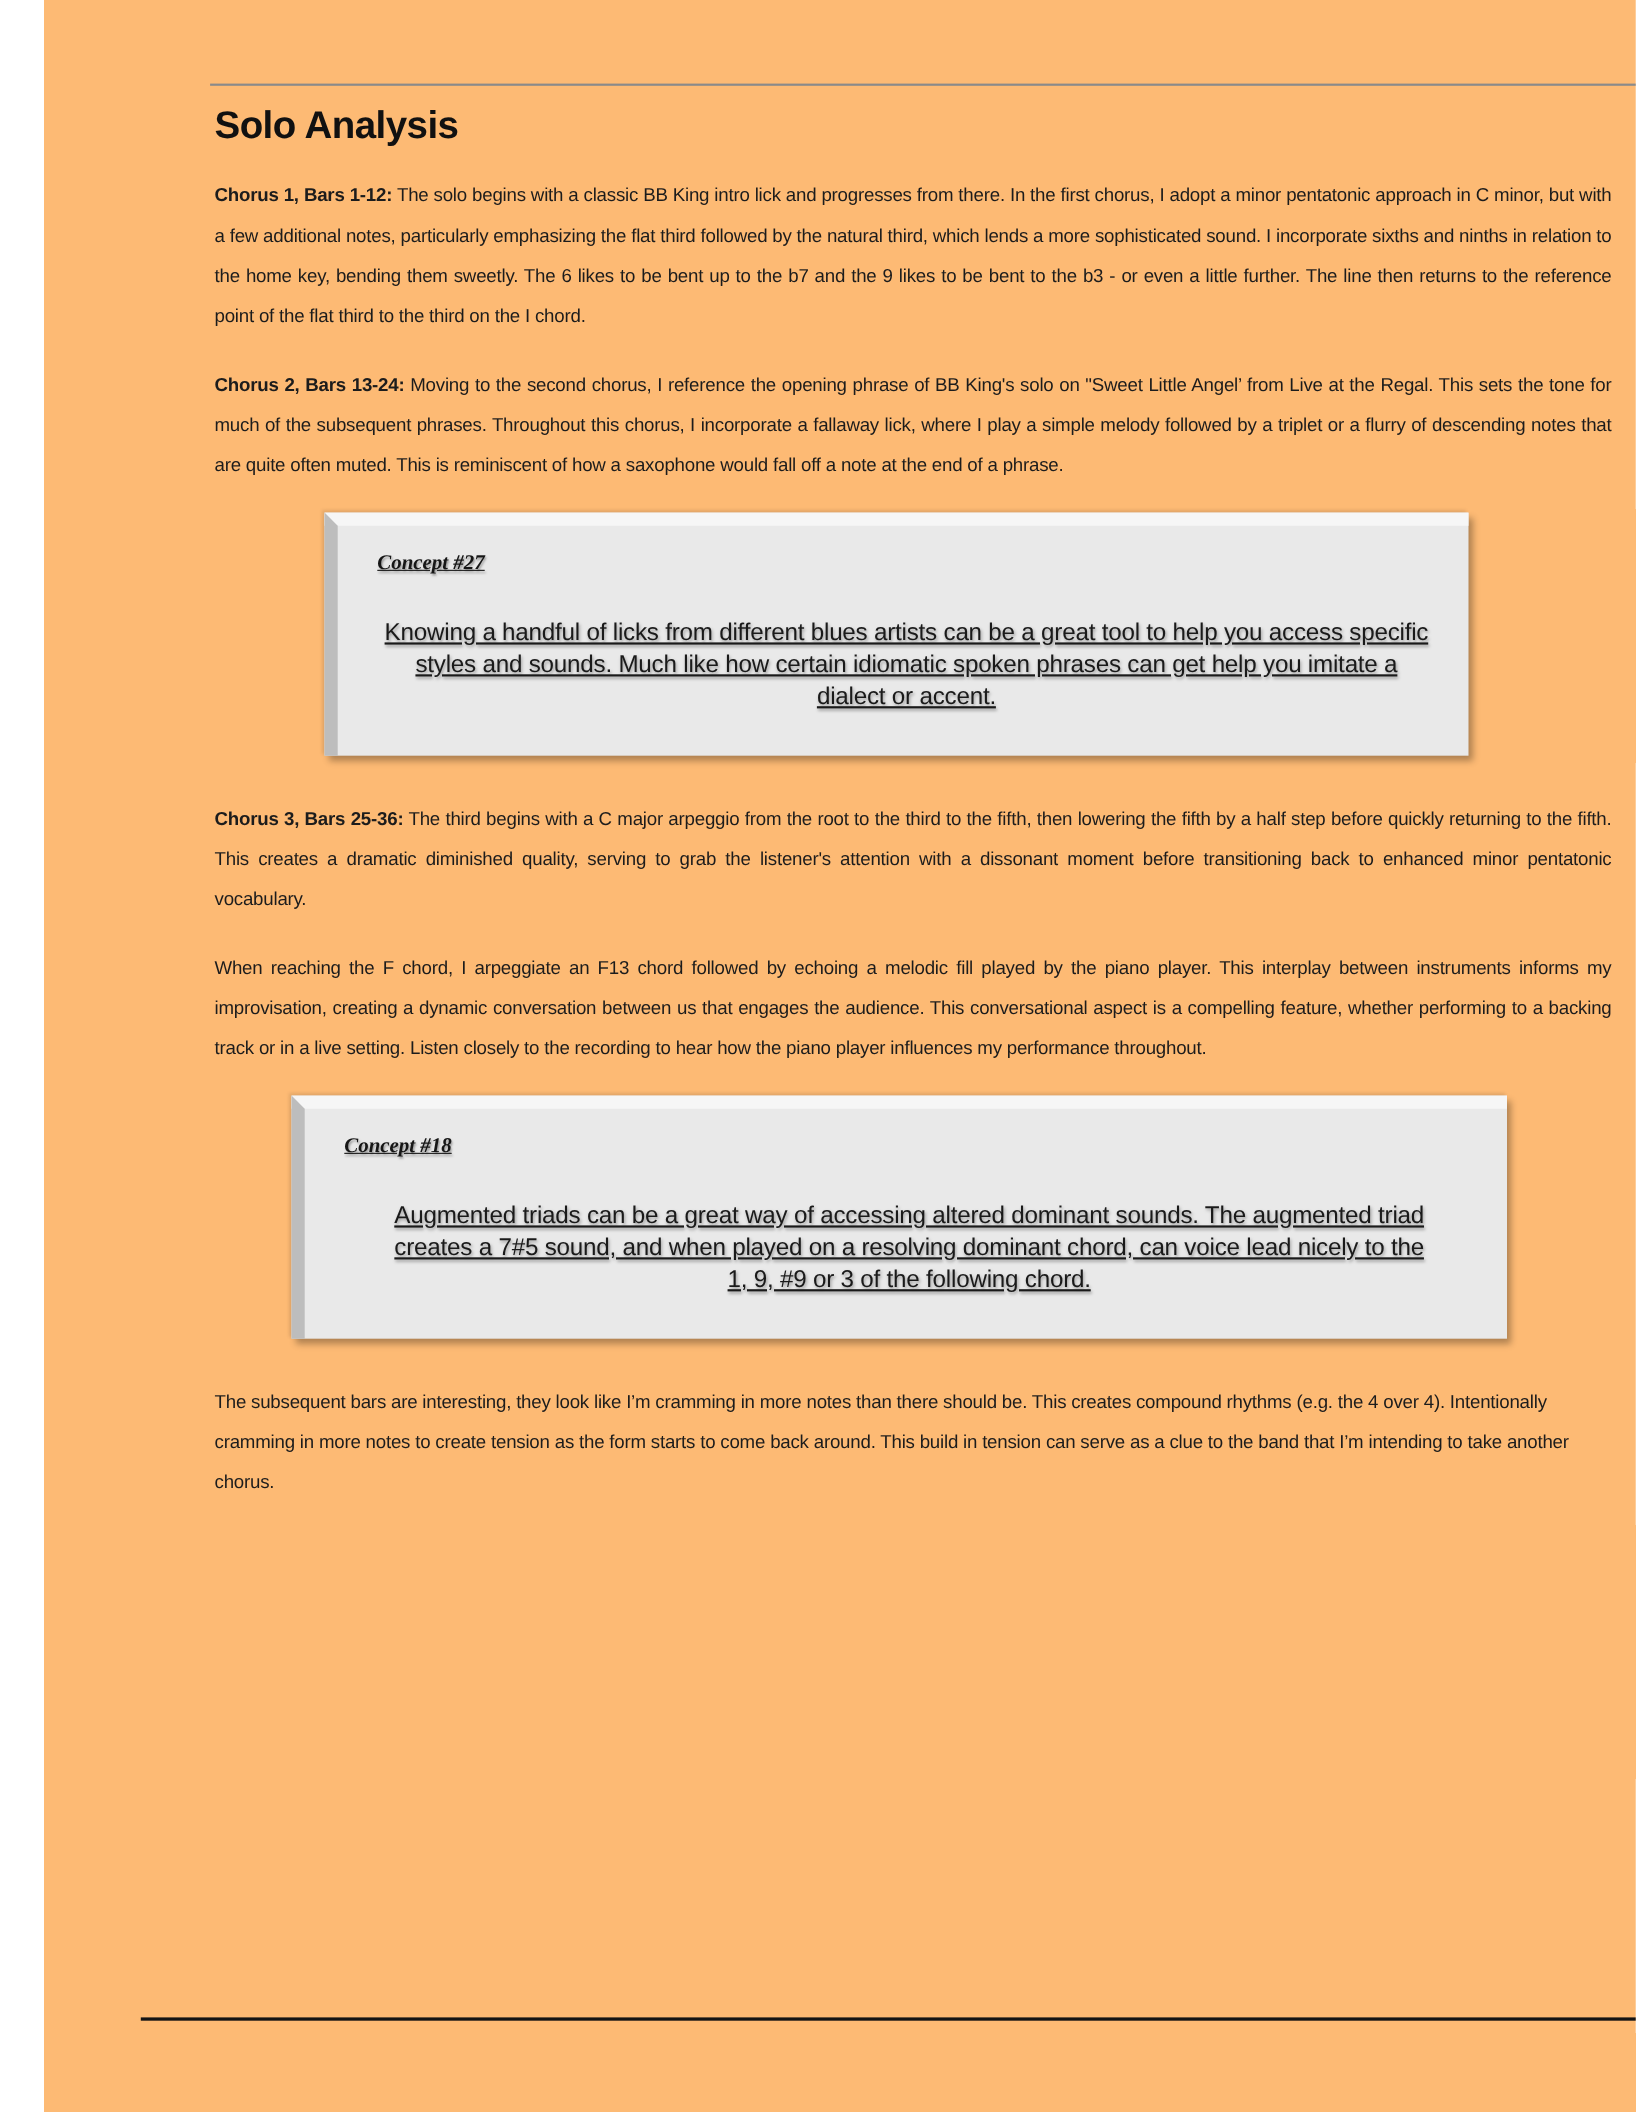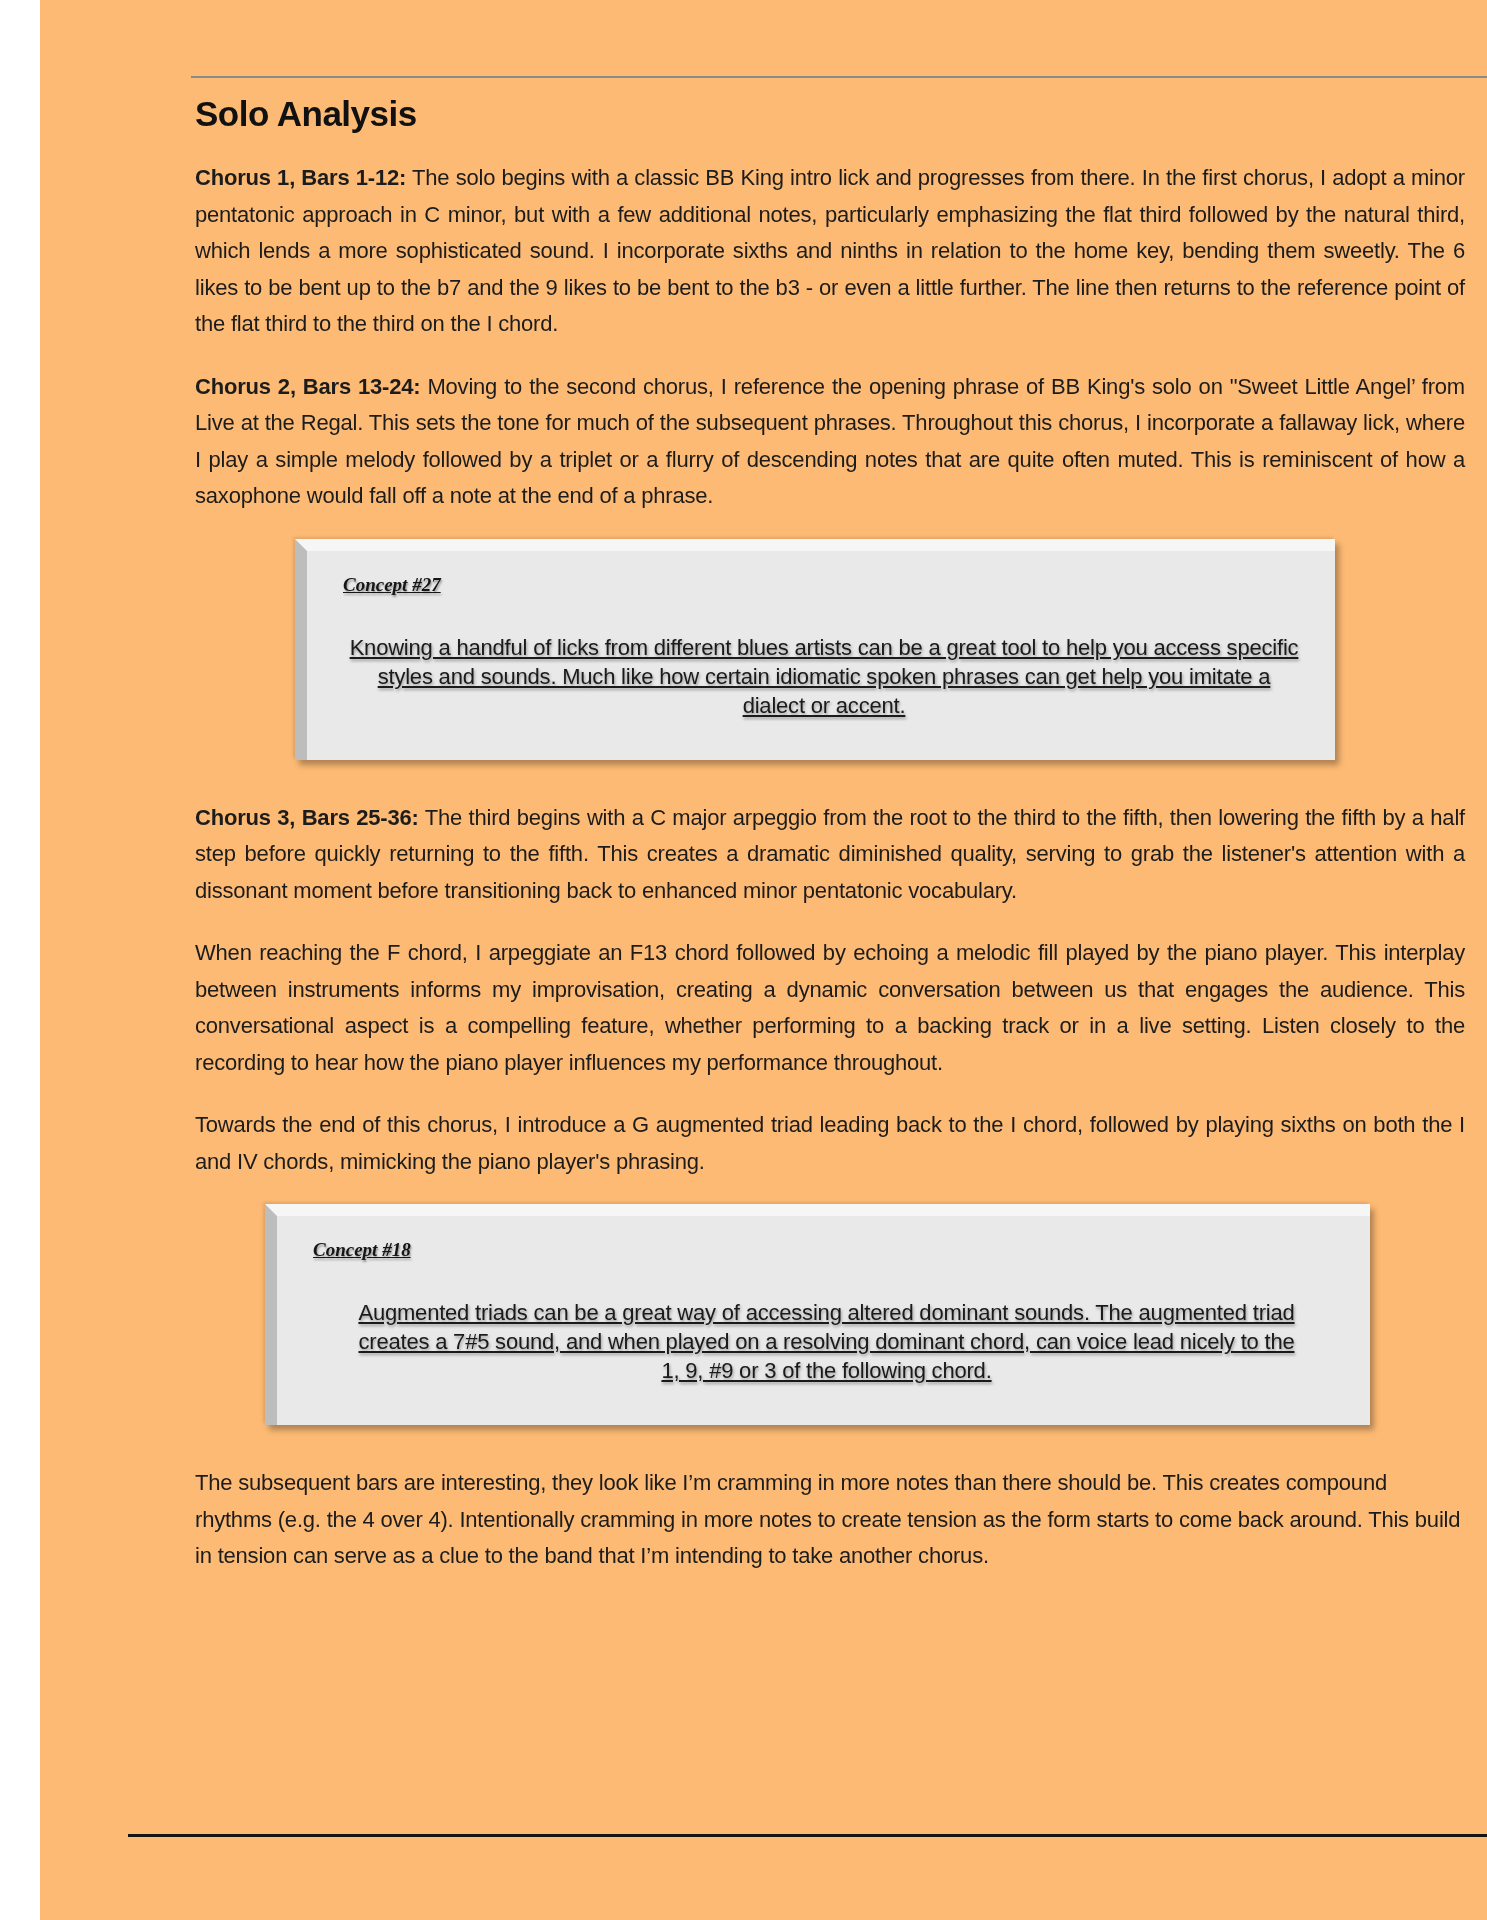--- a/index.html
+++ b/index.html
@@ -25,21 +25,21 @@
     width: 1270px;
   }
   .doc-title {
     margin: 94px 0 0 0;
     font-size: 35px;
     font-weight: 700;
     letter-spacing: -0.5px;
     color: #111111;
   }
   .body-text {
-    font-size: 22px;
+    font-size: 17px;
     line-height: 36.5px;
     letter-spacing: -0.2px;
     margin: 26px 0 0 0;
   }
   .body-text.justify { text-align: justify; }
   .seg-bold { font-weight: 700; }
   .seg-italic { }
   .concept-box {
     box-sizing: border-box;
     background: var(--box-bg, #e9e9e9);
@@ -101,21 +101,20 @@
 
     <div class="concept-box box-1">
       <div class="concept-heading">Concept #27</div>
       <div class="concept-body">Knowing a handful of licks from different blues artists can be a great tool to help you access specific styles and sounds. Much like how certain idiomatic spoken phrases can get help you imitate a dialect or accent.</div>
     </div>
 
     <p class="body-text justify"><span class="seg-bold">Chorus 3, Bars 25-36:</span><span class="seg-normal"> The third begins with a C major arpeggio from the root to the third to the fifth, then lowering the fifth by a half step before quickly returning to the fifth. This creates a dramatic diminished quality, serving to grab the listener's attention with a dissonant moment before transitioning back to enhanced minor pentatonic vocabulary.</span></p>
 
     <p class="body-text justify"><span class="seg-normal">When reaching the F chord, I arpeggiate an F13 chord followed by echoing a melodic fill played by the piano player. This interplay between instruments informs my improvisation, creating a dynamic conversation between us that engages the audience. This conversational aspect is a compelling feature, whether performing to a backing track or in a live setting. Listen closely to the recording to hear how the piano player influences my performance throughout.</span></p>
 
-    <p class="body-text justify"><span class="seg-normal">Towards the end of this chorus, I introduce a G augmented triad leading back to the I chord, followed by playing sixths on both the I and IV chords, mimicking the piano player's phrasing.</span></p>
 
     <div class="concept-box box-2">
       <div class="concept-heading">Concept #18</div>
       <div class="concept-body">Augmented triads can be a great way of accessing altered dominant sounds. The augmented triad creates a 7#5 sound, and when played on a resolving dominant chord, can voice lead nicely to the 1, 9, #9 or 3 of the following chord.</div>
     </div>
 
     <p class="body-text"><span class="seg-normal">The subsequent bars are interesting, they look like I’m cramming in more notes than there should be. This creates compound rhythms (e.g. the 4 over 4). Intentionally cramming in more notes to create tension as the form starts to come back around. This build in tension can serve as a clue to the band that I’m intending to take another chorus.</span></p>
   </div>
 
   <div class="bottom-rule"></div>

